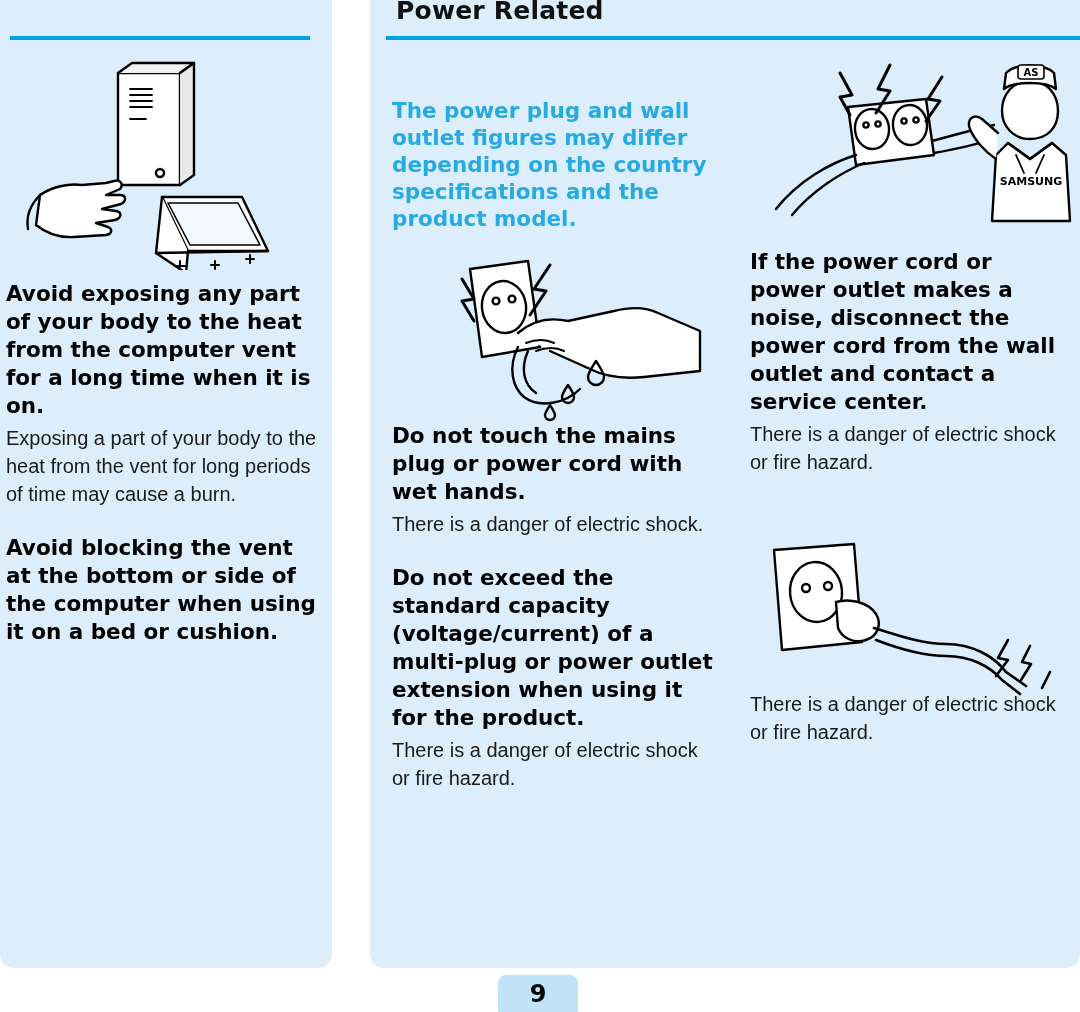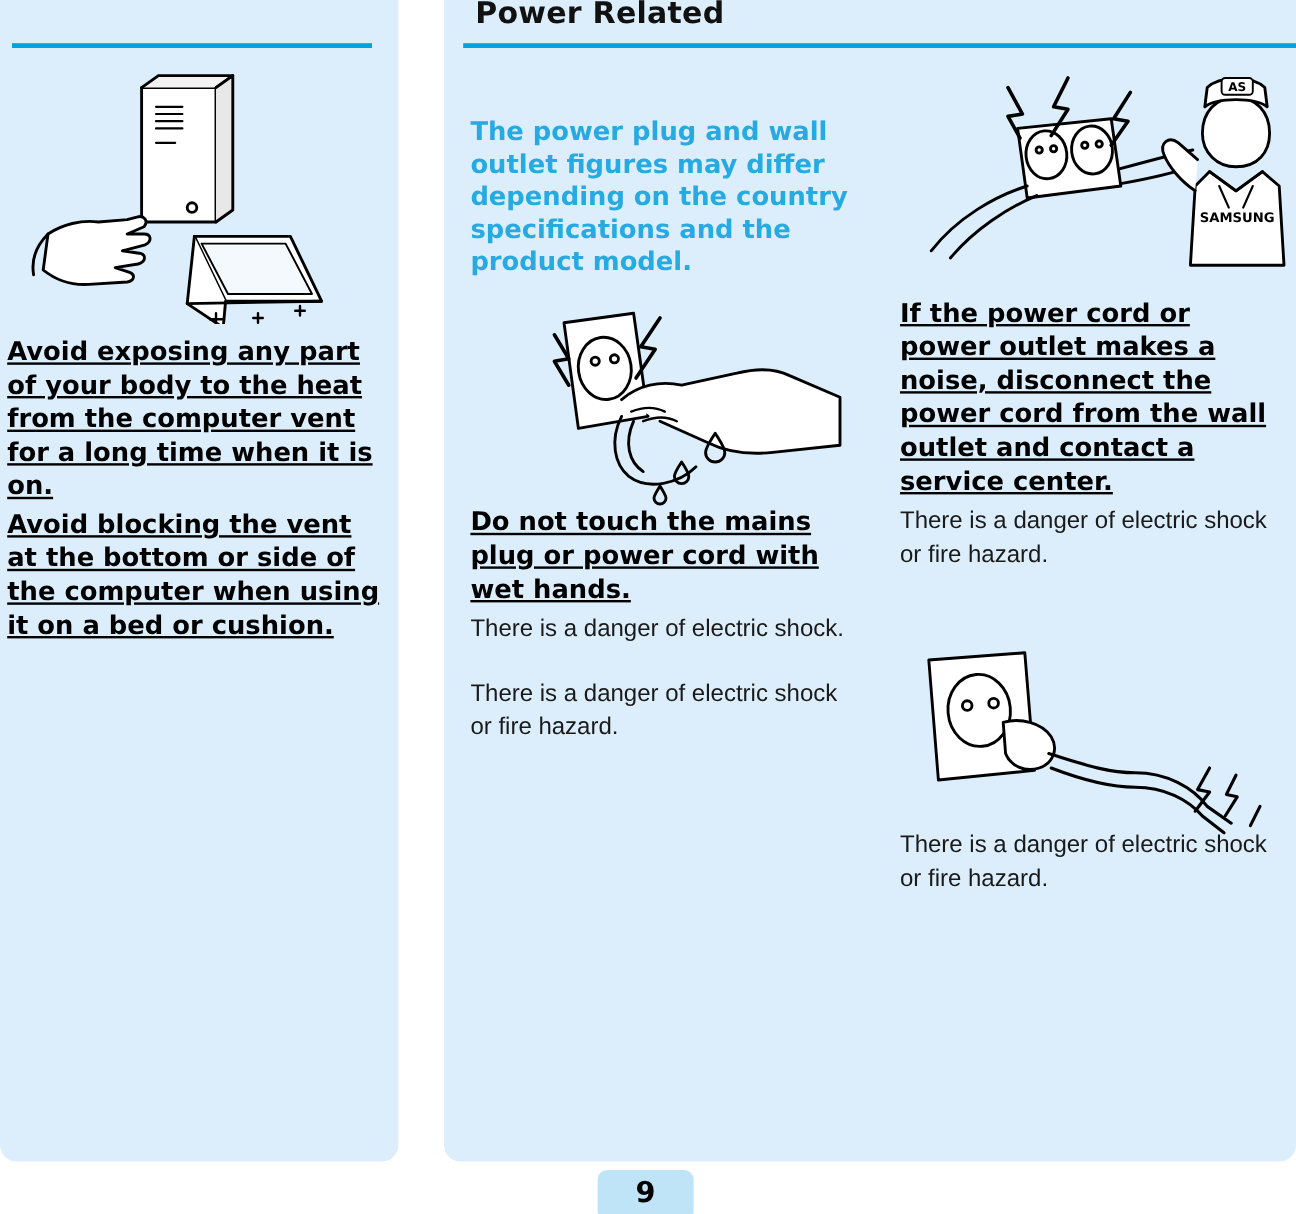--- a/index.html
+++ b/index.html
@@ -62,21 +62,21 @@
     color: #000;
     margin: 0 0 4px 0;
   }
   p.bd {
     font-size: 20px;
     line-height: 28px;
     color: #1a1a1a;
     margin: 0 0 26px 0;
     font-family: "Liberation Sans", sans-serif;
   }
-  h3.hd { font-family: "DejaVu Sans", sans-serif; text-decoration: underline; }
+  h3.hd { font-family: "DejaVu Sans", sans-serif; }
   .note-blue { font-family: "DejaVu Sans", sans-serif; }
 
   
   .fig { position: absolute; }
   #fig-left   { left: 10px;  top: 55px;  width: 300px; height: 215px; }
   #fig-mid    { left: 400px; top: 255px; width: 310px; height: 180px; }
   #fig-tr     { left: 770px; top: 55px;  width: 320px; height: 180px; }
   #fig-br     { left: 750px; top: 540px; width: 320px; height: 170px; }
 
   
@@ -137,20 +137,21 @@
                  L106 156 C112 157 112 163 105 165 L86 168
                  L98 172 C103 174 102 179 96 180 L64 182
                  C48 183 36 178 26 170 Z" fill="#ffffff"></path>
         <path d="M30 140 C 20 150 16 162 18 174"></path>
       </g>
     </svg>
   </div>
 
   <div class="col" id="col-left">
     <h3 class="hd">Avoid exposing any part of your body to the heat from the computer vent for a long time when it is on.</h3>
+    <p class="bd">Exposing a part of your body to the heat from the vent for long periods of time may cause a burn.</p>
     <h3 class="hd">Avoid blocking the vent at the bottom or side of the computer when using it on a bed or cushion.</h3>
   </div>
 
   <div class="fig" id="fig-mid">
     <svg width="310" height="180" viewBox="0 0 310 180">
       <g fill="none" stroke="#000" stroke-width="2.4" stroke-linejoin="round" stroke-linecap="round">
 
         <path d="M70 14 L128 6 L140 92 L82 102 Z" fill="#ffffff"></path>
         <ellipse cx="104" cy="52" rx="22" ry="26" transform="rotate(-8 104 52)" fill="#ffffff"></ellipse>
         <circle cx="96" cy="46" r="3.4"></circle>
@@ -172,20 +173,21 @@
         <path d="M150 150 c3 5 5 8 5 10 a5 5 0 0 1 -10 0 c0 -2 2 -5 5 -10 z"></path>
       </g>
     </svg>
   </div>
 
   <div class="col" id="col-mid">
     <p class="note-blue">The power plug and wall outlet figures may differ depending on the country specifications and the product model.</p>
     <div style="height:172px"></div>
     <h3 class="hd">Do not touch the mains plug or power cord with wet hands.</h3>
     <p class="bd">There is a danger of electric shock.</p>
+    <h3 class="hd">Do not exceed the standard capacity (voltage/current) of a multi-plug or power outlet extension when using it for the product.</h3>
     <p class="bd">There is a danger of electric shock or fire hazard.</p>
   </div>
 
   <div class="fig" id="fig-tr">
     <svg width="320" height="180" viewBox="0 0 320 180">
       <g fill="none" stroke="#000" stroke-width="2.4" stroke-linejoin="round" stroke-linecap="round">
 
         <path d="M78 52 L156 44 L164 100 L86 110 Z" fill="#ffffff"></path>
         <ellipse cx="102" cy="74" rx="17" ry="20" transform="rotate(-6 102 74)" fill="#ffffff"></ellipse>
         <ellipse cx="140" cy="70" rx="17" ry="20" transform="rotate(-6 140 70)" fill="#ffffff"></ellipse>

